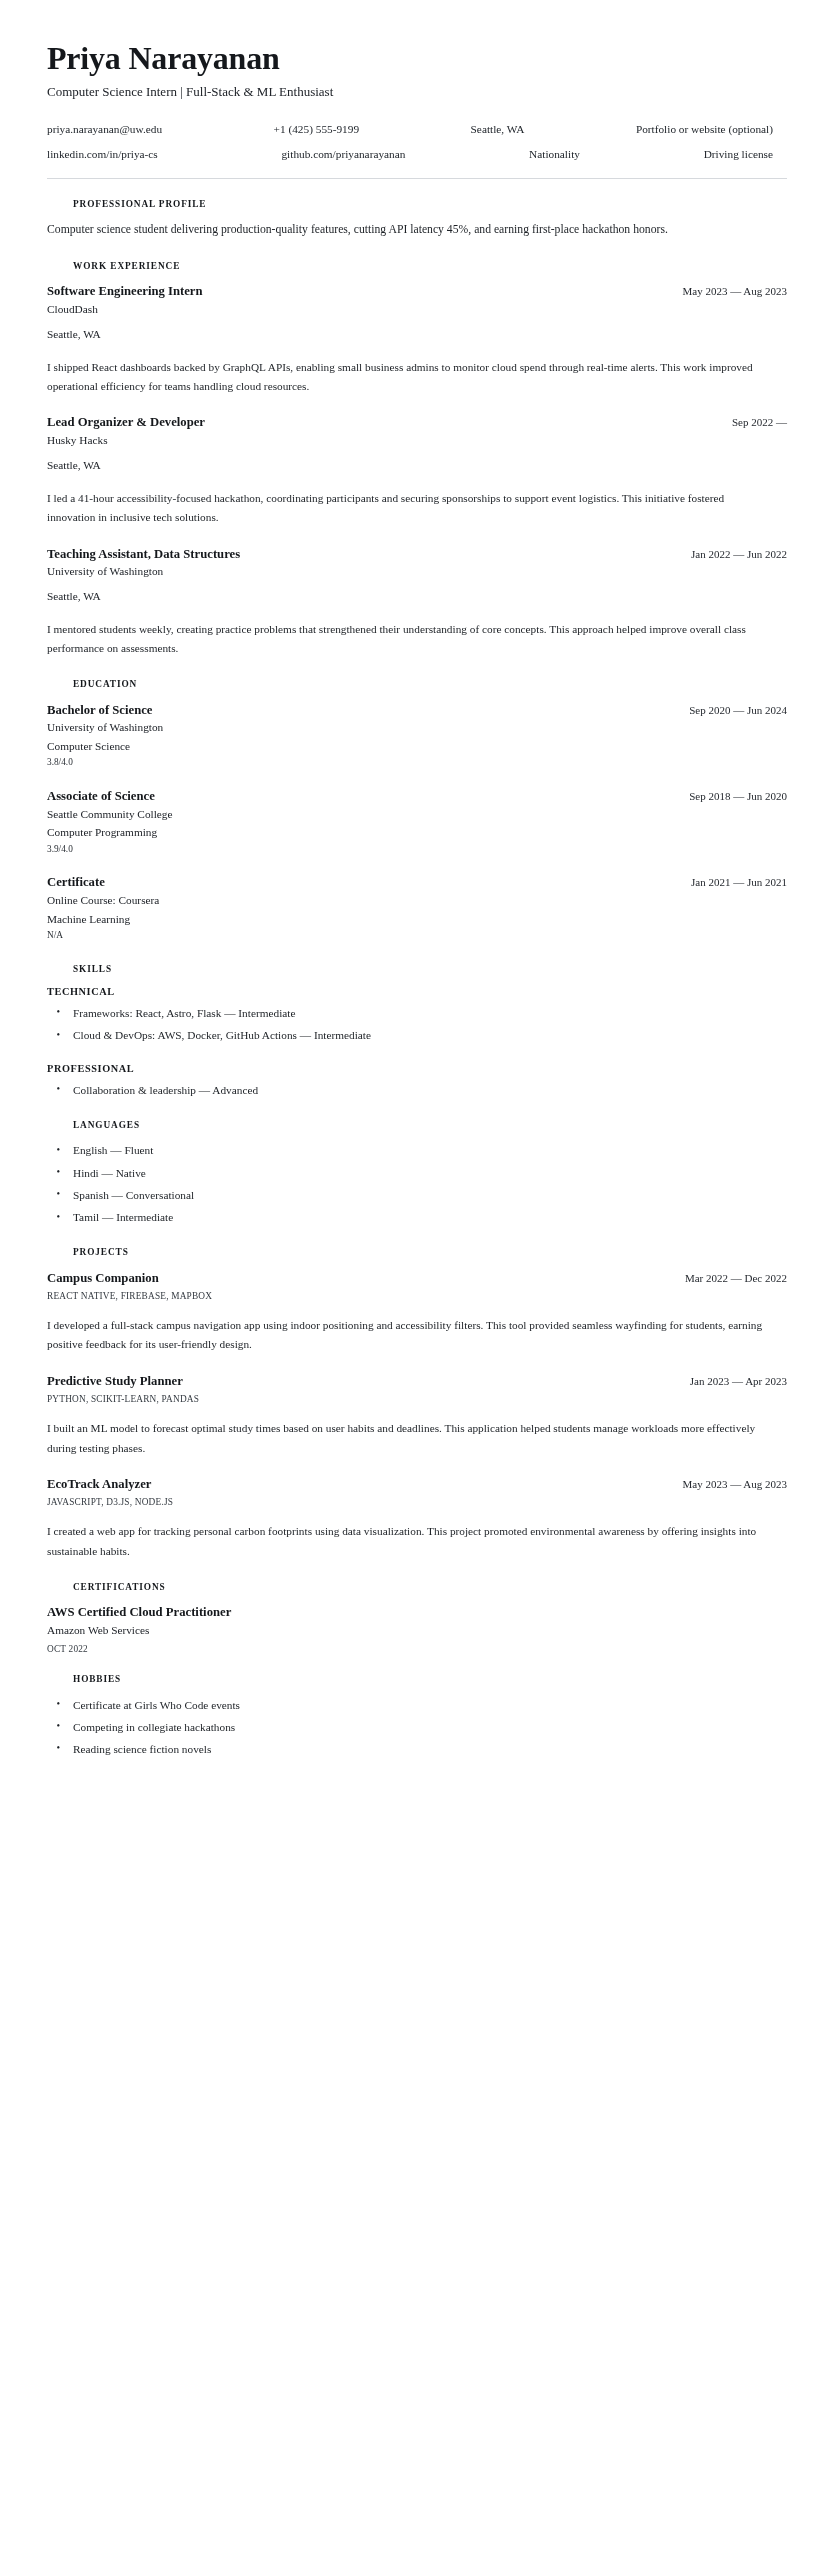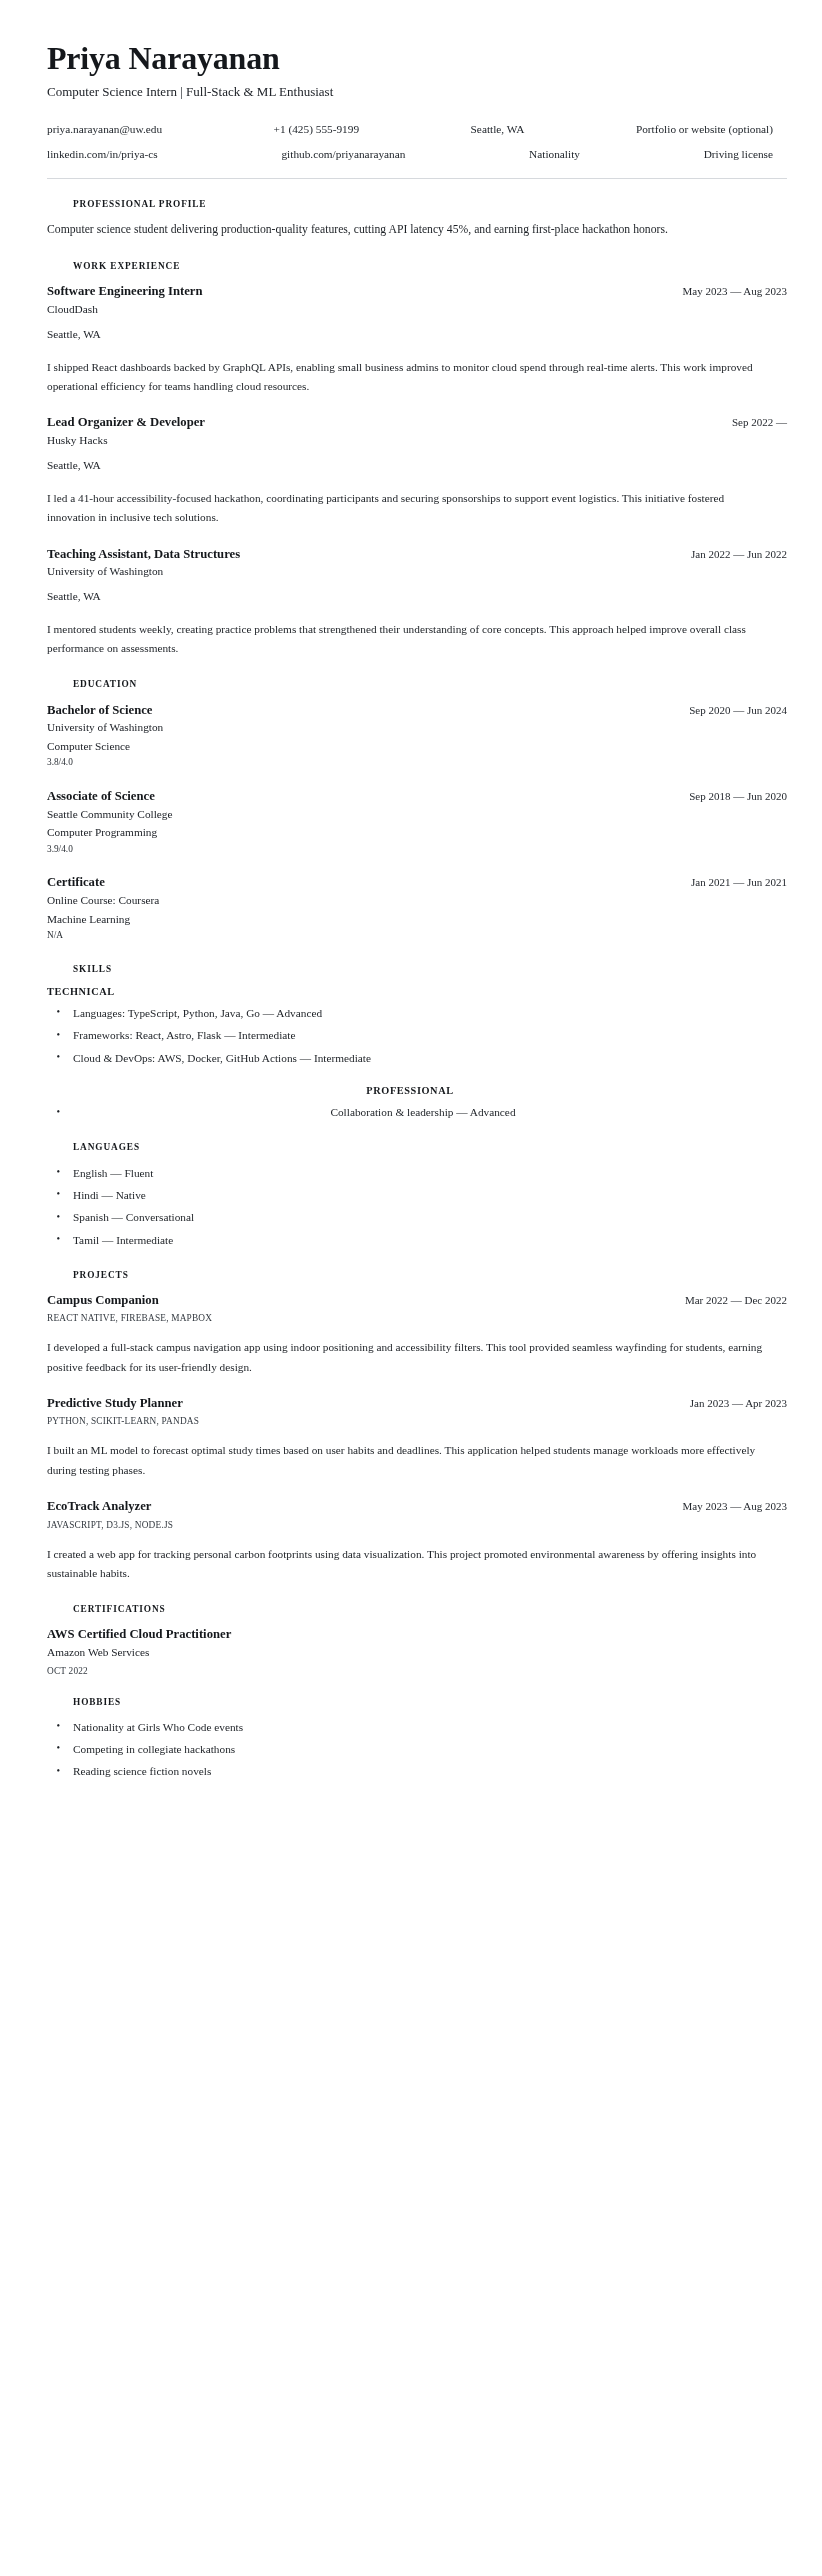--- a/index.html
+++ b/index.html
@@ -137,21 +137,21 @@
   
   .sub-title {
     font-size: 10.3px;
     font-weight: 700;
     letter-spacing: 0.6px;
     text-transform: uppercase;
     color: #15181c;
     margin: 0 0 8.2px 0;
   }
   .sub-block { margin-bottom: 18px; }
-  .sub-block:last-child { margin-bottom: 16px; text-align: center; }
+  .sub-block:last-child { margin-bottom: 16px; }
 
   ul.bullets {
     list-style: none;
     margin: 0;
     padding: 0;
   }
   ul.bullets li {
     position: relative;
     padding-left: 26px;
     font-size: 11.3px;
@@ -262,21 +262,20 @@
         </div>
       </div>
   </section>
 
   <section class="section">
     <h2 class="section-title">Skills</h2>
     <div id="skills-list">
         <div class="sub-block">
           <h3 class="sub-title">Technical</h3>
           <ul class="bullets">
-            <li>Languages: TypeScript, Python, Java, Go — Advanced</li>
             <li>Frameworks: React, Astro, Flask — Intermediate</li>
             <li>Cloud &amp; DevOps: AWS, Docker, GitHub Actions — Intermediate</li>
           </ul>
         </div>
         <div class="sub-block">
           <h3 class="sub-title">Professional</h3>
           <ul class="bullets">
             <li>Collaboration &amp; leadership — Advanced</li>
           </ul>
         </div>
@@ -330,20 +329,20 @@
           <h3 class="entry-title">AWS Certified Cloud Practitioner</h3>
           <div class="entry-sub">Amazon Web Services</div>
           <div class="entry-stack">Oct 2022</div>
         </div>
       </div>
   </section>
 
   <section class="section">
     <h2 class="section-title">Hobbies</h2>
     <ul class="bullets" id="hobbies-list">
-        <li>Nationality at Girls Who Code events</li>
+        <li>Certificate at Girls Who Code events</li>
         <li>Competing in collegiate hackathons</li>
         <li>Reading science fiction novels</li>
       </ul>
   </section>
 
 </div>
 
 
 </body></html>

